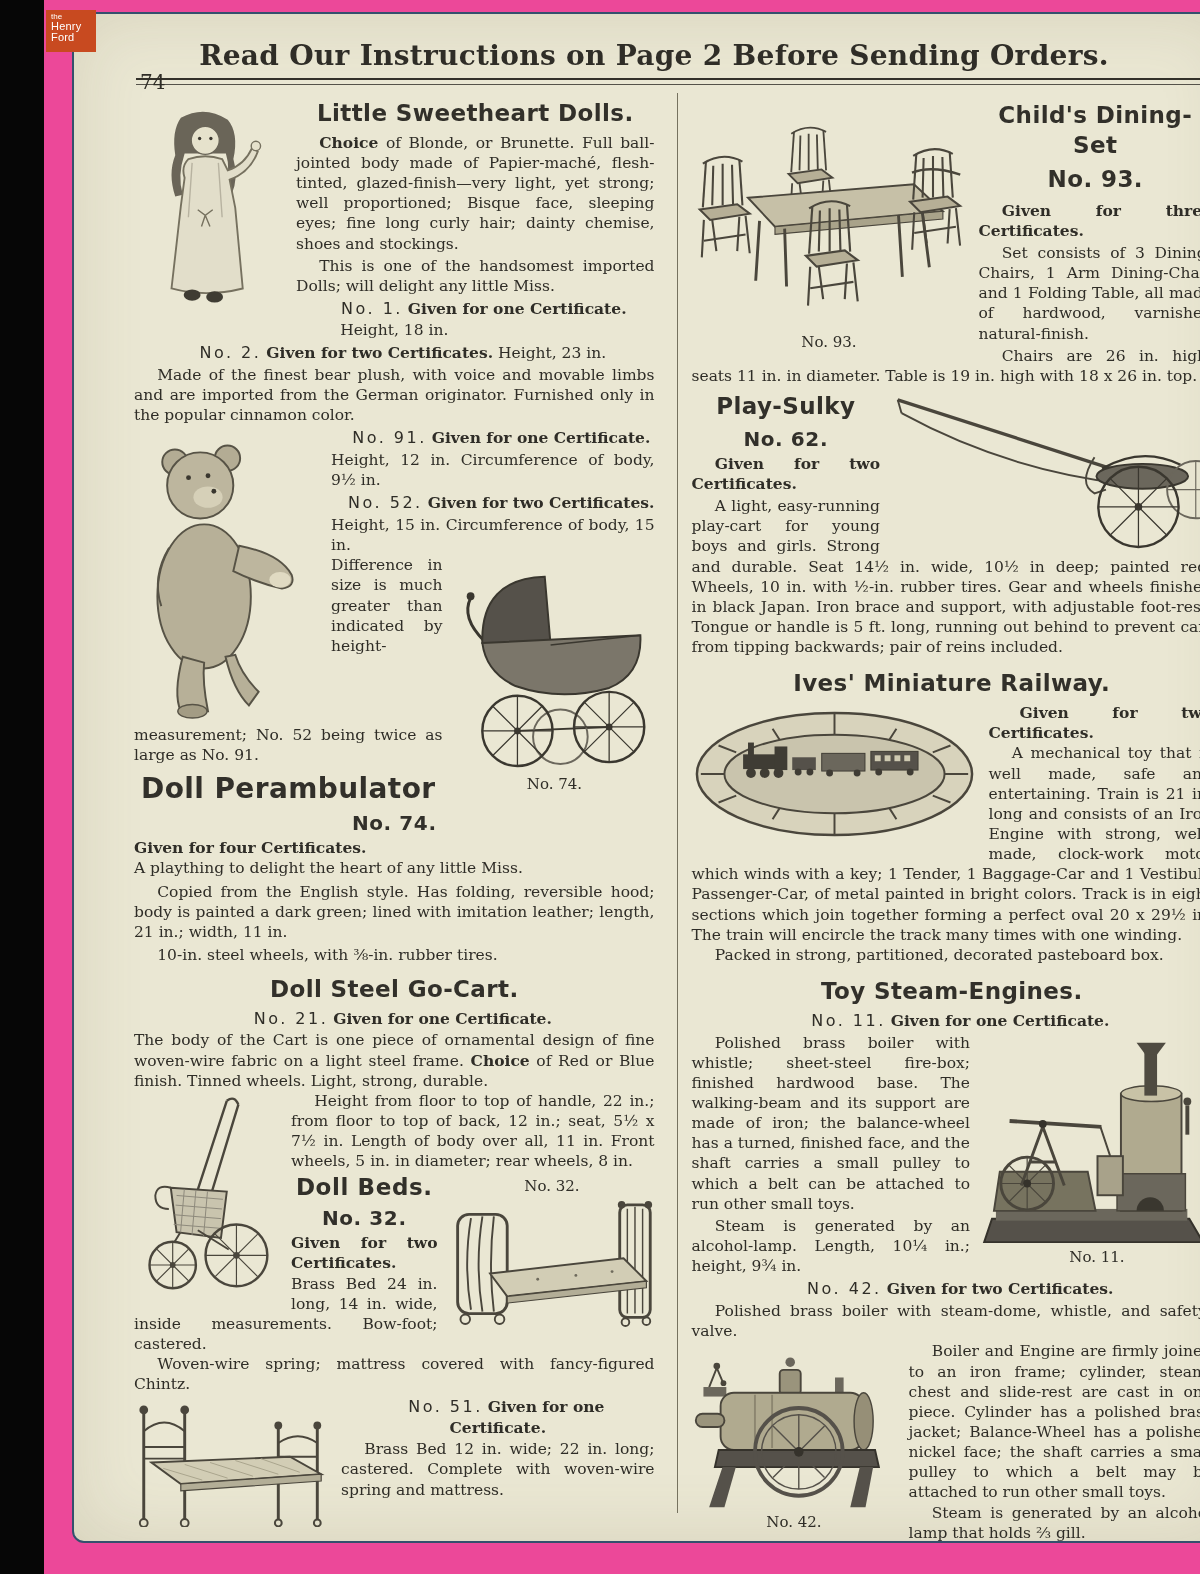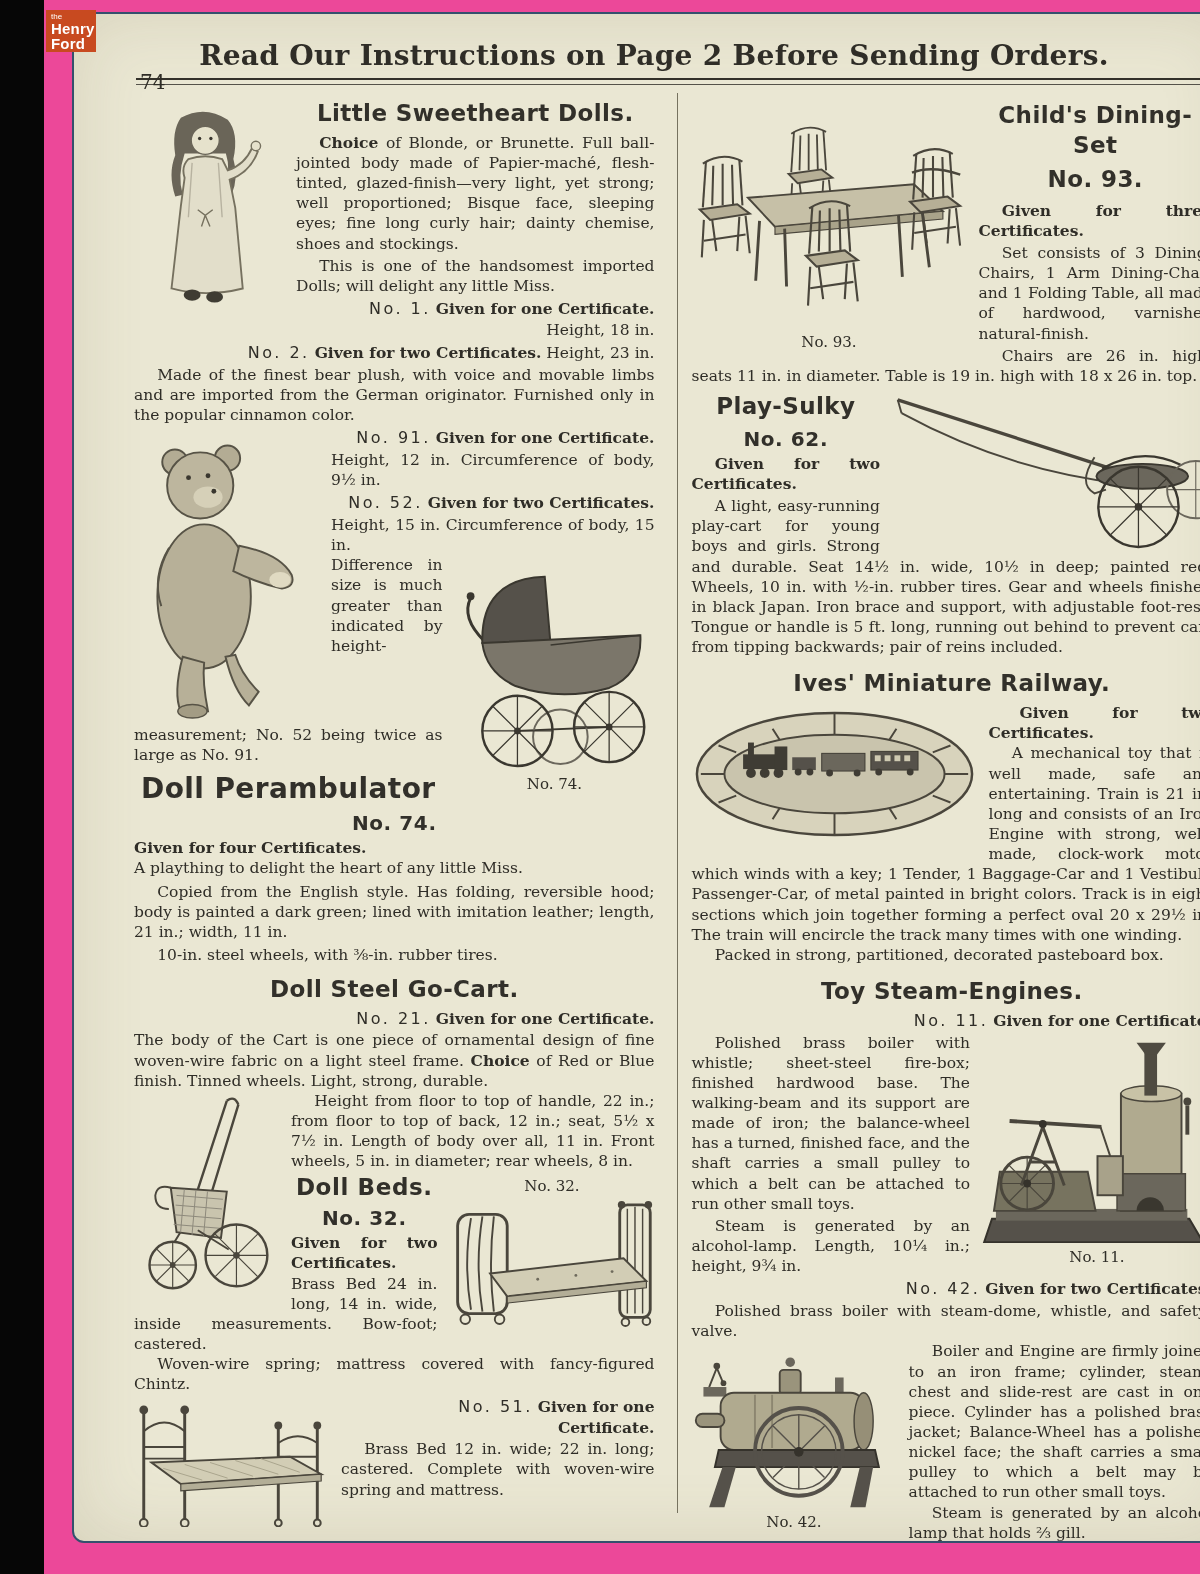--- a/index.html
+++ b/index.html
@@ -2,41 +2,41 @@
 <html><head>
 <meta charset="utf-8">
 <style>
   html,body{margin:0;padding:0;background:#060606;}
   .stage{position:relative;width:1200px;height:1574px;background:#ec4899;overflow:hidden;
          font-family:"DejaVu Serif",serif;color:#2f2d27;margin-left:44px;}
   .logo{position:absolute;left:2px;top:10px;width:50px;height:42px;background:#c84a20;
         z-index:5;color:#fff;font-family:"Liberation Sans",sans-serif;line-height:1;
         padding:3px 0 0 5px;box-sizing:border-box;}
   .logo .t{display:block;font-size:8px;}
-  .logo .b{display:block;font-size:15px;font-weight:bold;letter-spacing:0.2px;}
+  .logo .b{display:block;font-size:11px;font-weight:normal;letter-spacing:0.2px;}
   .page{position:absolute;left:28px;top:12px;width:1164px;height:1531px;background:#eae7d3;
         border:2px solid #34506d;border-radius:3px 3px 8px 12px;box-sizing:border-box;
         overflow:hidden;box-shadow:inset 0 0 70px rgba(110,100,60,.16);}
   .page-header{position:relative;padding-top:25px;}
   .pagenum{position:absolute;left:66px;top:56px;font-size:20px;}
   .page-header h1{margin:0;text-align:center;font-size:28px;font-weight:bold;letter-spacing:0.3px;}
   .double-rule{height:4px;border-top:2px solid #33312a;border-bottom:1px solid #55524a;
                margin:6px 28px 0 62px;}
   .columns{display:flex;padding:4px 22px 0 60px;}
   .col{width:522px;font-size:15.5px;line-height:1.3;text-align:justify;}
   .col-divider{width:1px;background:#76725f;margin:4px 14px 30px 22px;}
   h2{margin:10px 0 4px;text-align:center;font-family:"DejaVu Sans",sans-serif;
      font-weight:bold;font-size:23px;letter-spacing:0.4px;color:#32302a;}
   h3{margin:2px 0;text-align:center;font-family:"DejaVu Sans",sans-serif;
      font-weight:bold;font-size:20px;letter-spacing:0.6px;color:#32302a;}
   .p{margin:0 0 2px;text-indent:1.5em;}
   .tight{margin:0;}
   .center{text-align:left;text-indent:0;}
   .bold-line{font-weight:bold;}
-  .no-line{margin:3px 0 1px;text-align:right;text-indent:1.1em;}
+  .no-line{margin:3px 0 1px;text-align:center;text-indent:1.1em;}
   .no{font-family:"DejaVu Sans",sans-serif;font-size:16px;letter-spacing:2.5px;}
   .fig{position:relative;}
   .fl{float:left;margin:4px 12px 4px 0;}
   .fr{float:right;margin:4px 0 4px 12px;}
   .caption{text-align:center;font-size:15px;margin-top:1px;text-indent:0;}
   .caption.above{margin:0 0 2px;}
   .clear{clear:both;height:0;}
   svg{display:block;}
 </style>
 </head>

